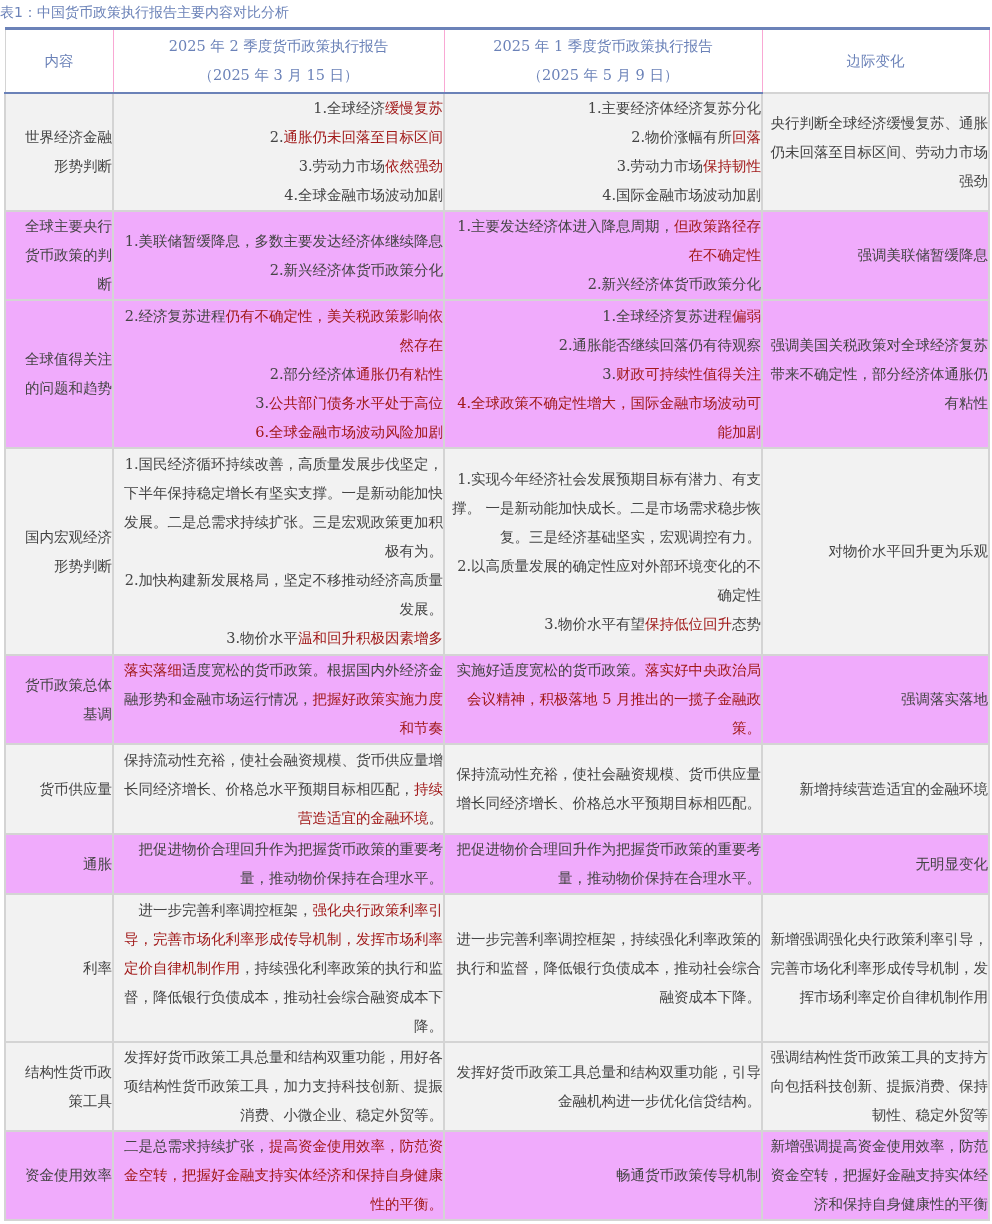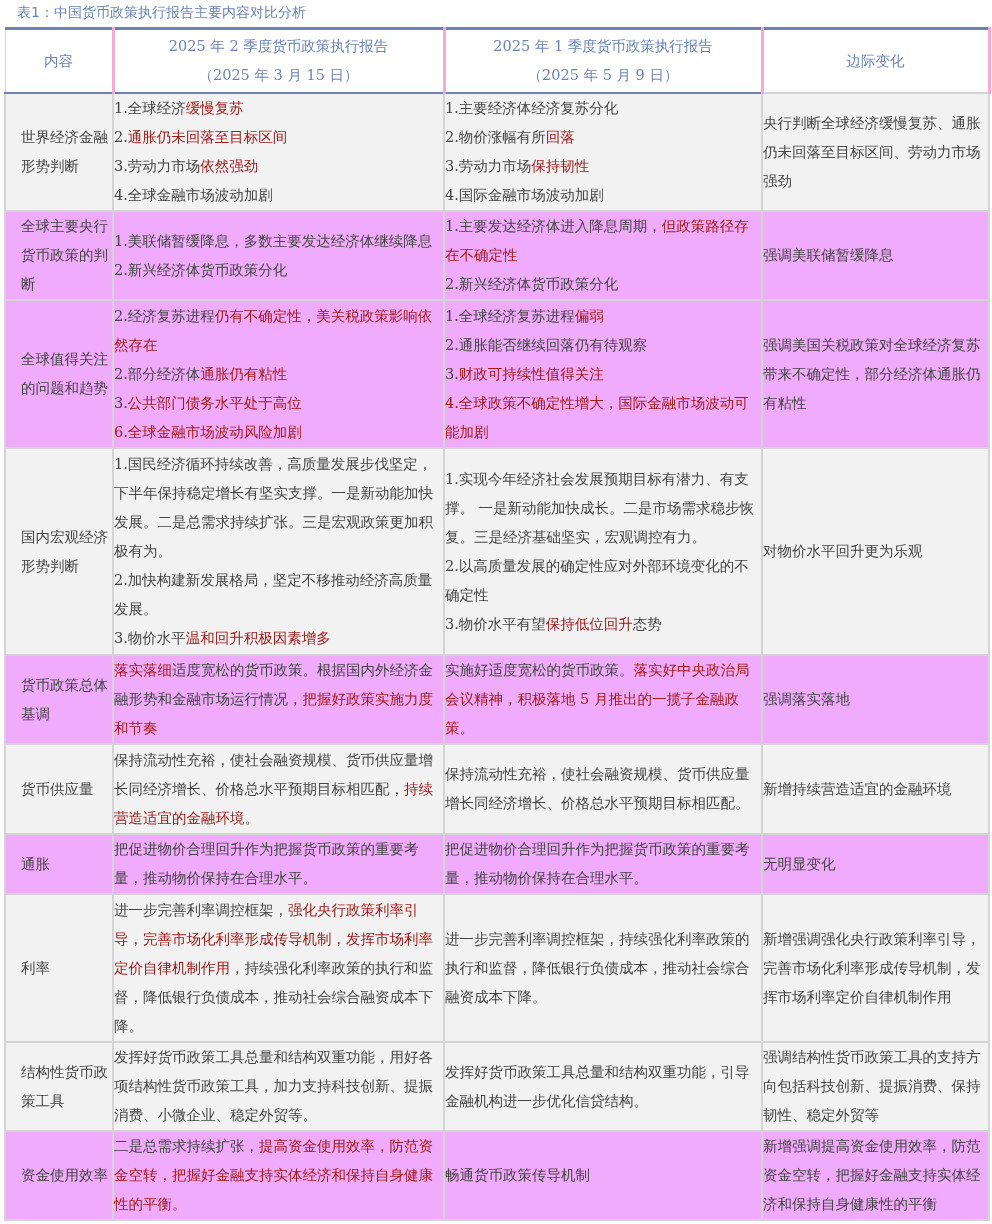--- a/index.html
+++ b/index.html
@@ -2,44 +2,44 @@
 <html><head>
   <meta charset="utf-8">
   <style>
     html, body { margin: 0; padding: 0; background: #ffffff; }
     body {
       width: 992px; height: 1224px; overflow: hidden;
       font-family: "DejaVu Serif", "Liberation Serif", serif;
       color: #444444;
     }
     .caption {
-      position: absolute; left: 17px; top: 2px;
+      position: absolute; left: 0; top: 2px;
       font-size: 14px; color: #6b82b8; line-height: 20px;
       font-family: "DejaVu Sans", "Liberation Sans", sans-serif;
     }
     .table-wrap { position: absolute; left: 4px; top: 27px; width: 984px; }
     table {
       border-collapse: collapse; width: 984px; table-layout: fixed;
       font-size: 14.5px; line-height: 29px;
     }
     col.c1 { width: 108px; }
     col.c2 { width: 331px; }
     col.c3 { width: 318px; }
     col.c4 { width: 227px; }
     thead tr { border-top: 3px solid #6b82b8; }
     thead th {
       font-weight: normal; color: #6b82b8; text-align: center;
-      border-left: 1px solid #d4d4d4; border-right: 3px solid #f9a8d4;
+      border-left: 1px solid #d4d4d4; border-right: 1px solid #f9a8d4;
       border-bottom: 2px solid #6b82b8;
       padding: 2px 0; vertical-align: middle; background: #ffffff;
     }
     thead th.last { border-bottom: none; }
     td {
       border: 2px solid #d4d4d4; padding: 0; vertical-align: middle;
-      text-align: left; word-break: break-all;
+      text-align: right; word-break: break-all;
     }
     td.label { padding-left: 15px; }
     tr.shade td { background: #f2f2f2; }
     tr.plain td { background: #f0abfc; }
     .hl { color: #a11a1a; }
     .line { display: block; }
   </style>
 </head>
 <body>
 

